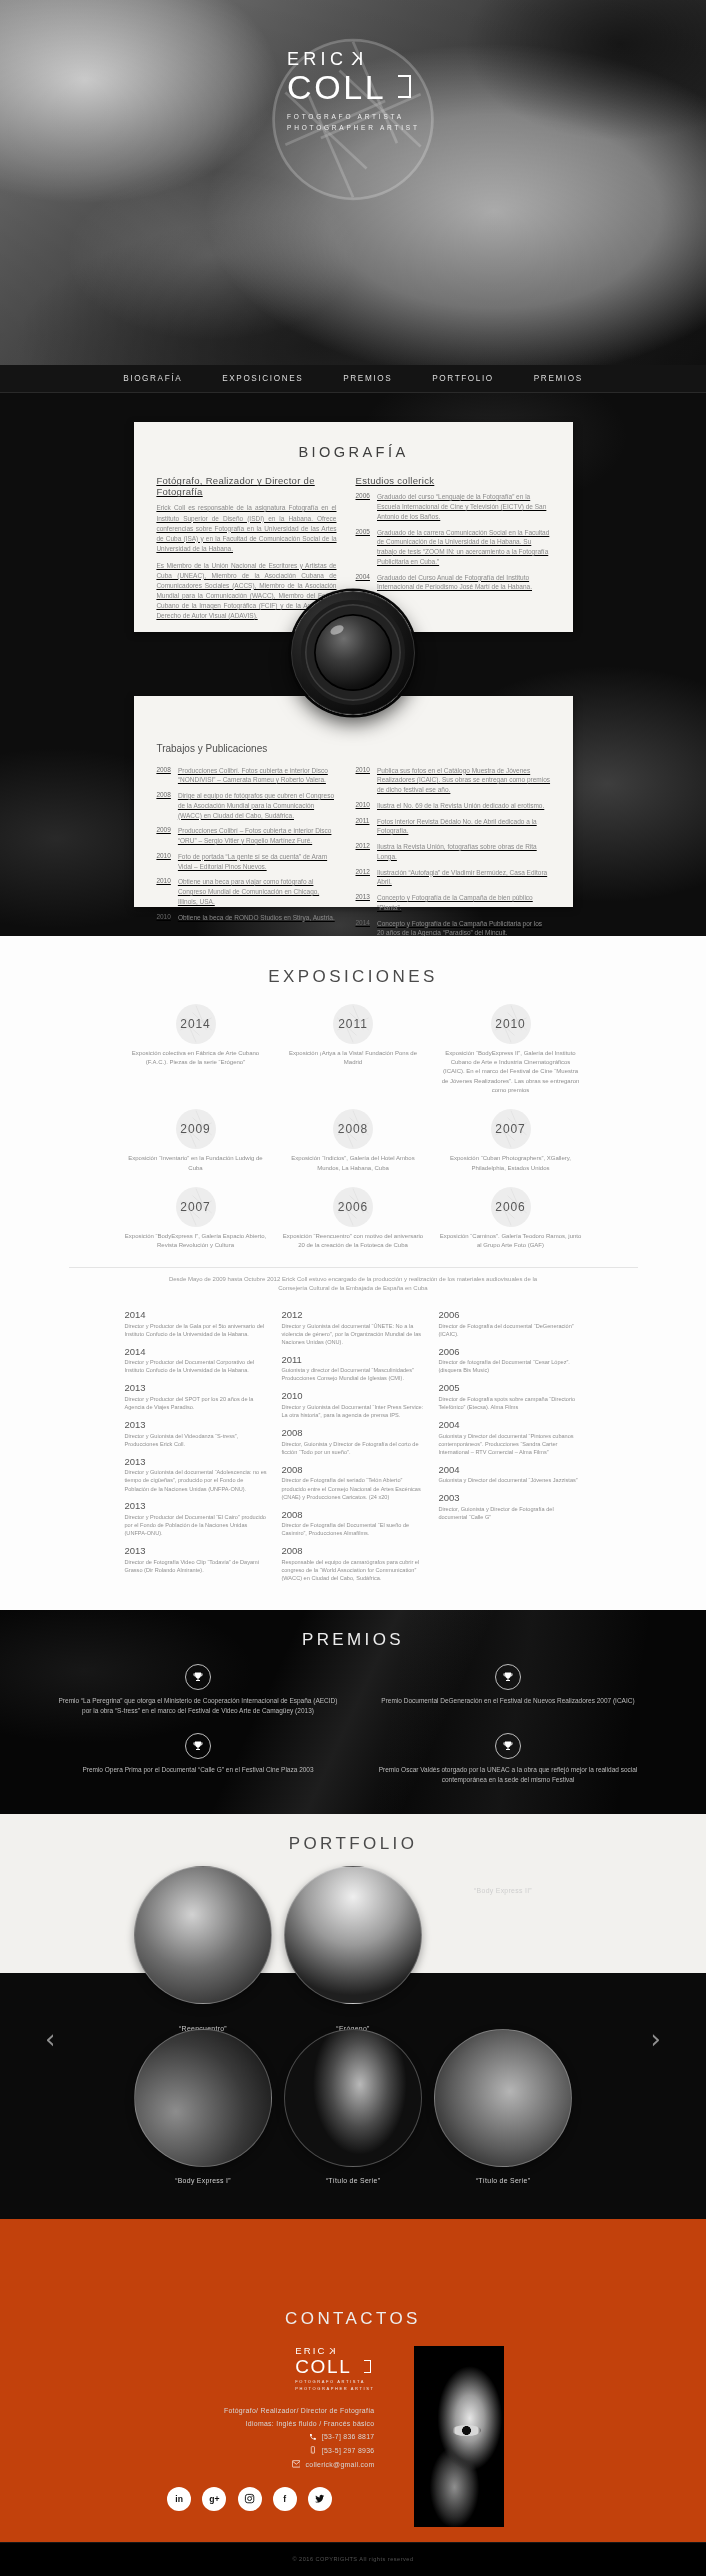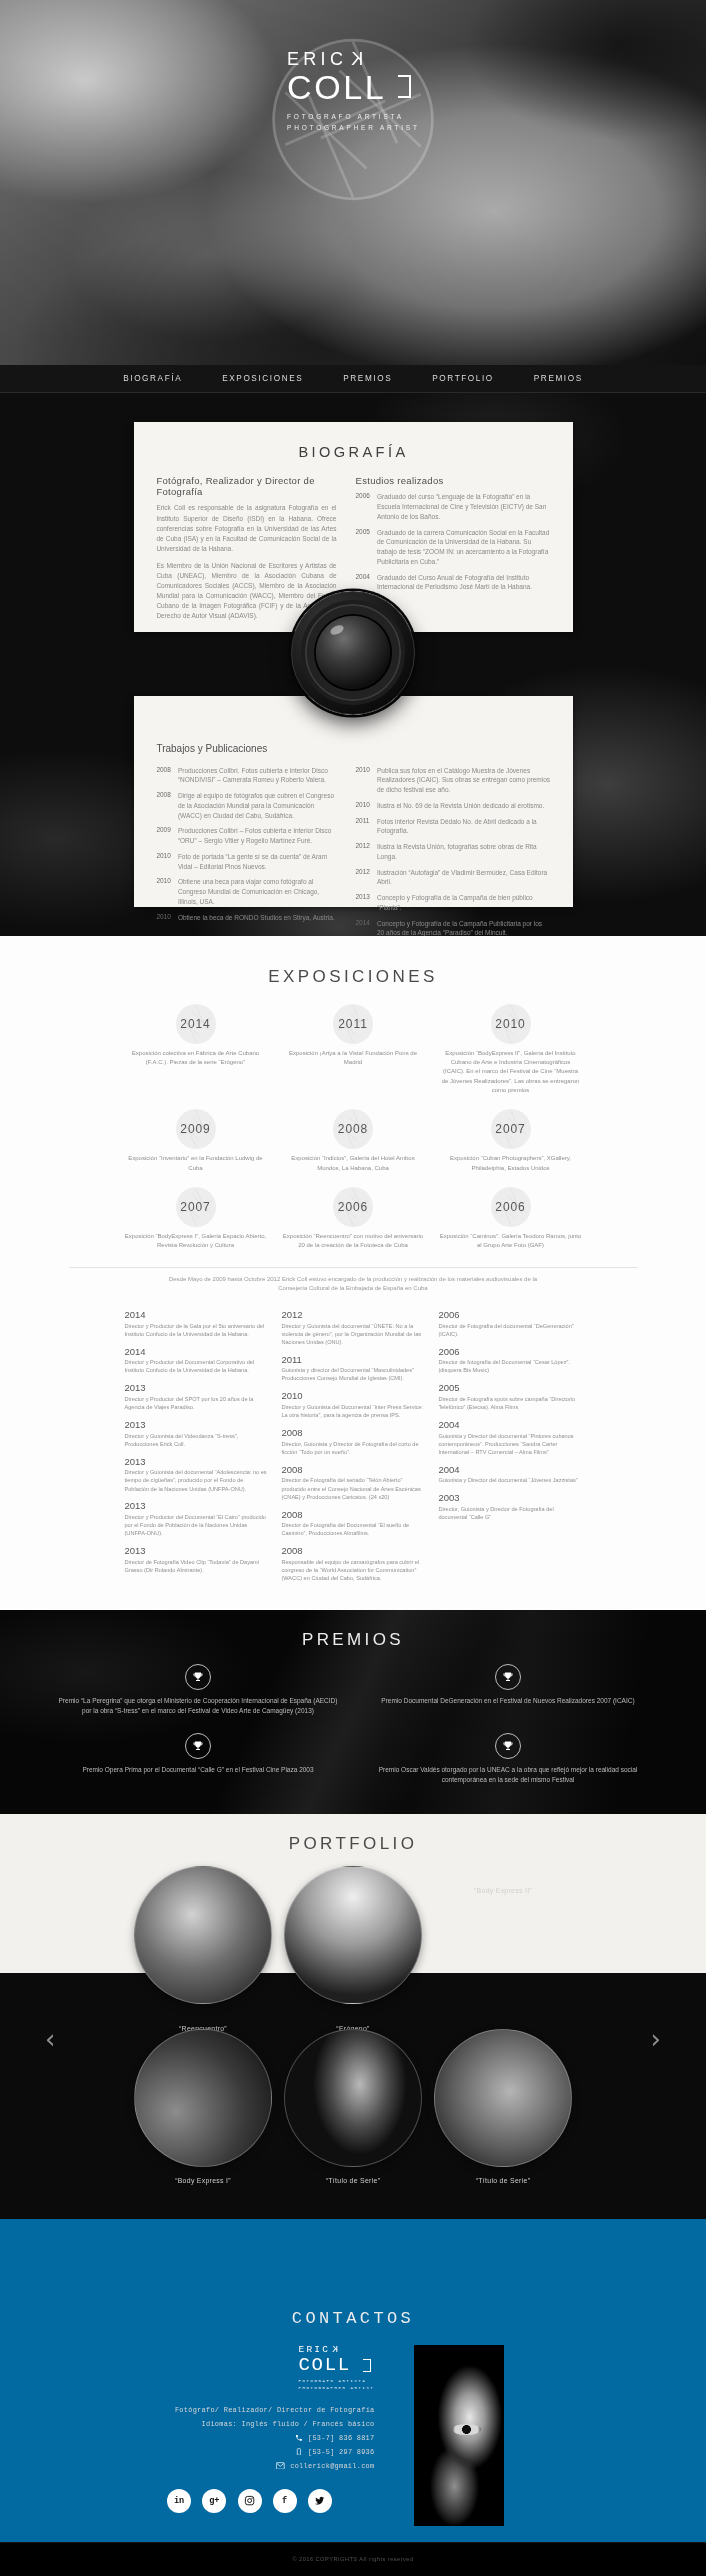--- a/index.html
+++ b/index.html
@@ -41,21 +41,21 @@
     background:
       radial-gradient(ellipse 258px 164px at 86% 72%, rgba(175,175,175,.30), transparent 72%),
       radial-gradient(ellipse 241px 129px at 8% 82%, rgba(140,140,140,.22), transparent 70%),
       radial-gradient(ellipse 207px 112px at 48% 98%, rgba(190,190,190,.25), transparent 70%),
       radial-gradient(ellipse 190px 103px at 70% 8%, rgba(120,120,120,.18), transparent 70%);
   }
   .card { position:absolute; left:134px; width:439px; background:#f5f4f1; box-shadow:0 1.7px 6.9px rgba(0,0,0,.5); }
   .card1 { top:29px; height:210px; padding:22.4px 22.4px 0; }
   .card2 { top:303px; height:211px; padding:0 22.4px; }
   .card-title { font-weight:normal; font-size:14.6px; letter-spacing:3.4px; color:#3f3f3f; text-align:center; margin-bottom:15.5px; }
-  .card-cols { display:flex; gap:19px; }
+  .card-cols { display:flex; gap:19px;text-decoration:underline; }
   .col-l { flex:1 1 48%; }
   .col-r { flex:1 1 52%; }
   .col-head { font-weight:normal; font-size:9.5px; color:#4e4e4e; margin-bottom:6px; letter-spacing:0.3px; }
   .bio-p { font-size:6.5px; color:#8a8a8a; line-height:1.55; text-align:justify; margin-bottom:6.9px; }
   .yr-item { display:flex; margin-bottom:6px; }
   .yr-item .yr { flex:0 0 21.5px; font-size:6.5px; color:#6a6a6a; }
   .yr-item .tx { flex:1; font-size:6.5px; color:#8a8a8a; line-height:1.5; }
   .card2 .card-sub { font-weight:normal; font-size:10px; color:#4e4e4e; text-align:left; margin:47px 0 12px; }
 
   
@@ -113,21 +113,21 @@
   .pf2 { background:radial-gradient(circle at 50% 22%, #efefef, #9a9a9a 38%, #1f1f1f 78%); }
   .pf3 { background:radial-gradient(circle at 68% 42%, #4d4d4d, #181818 58%, #050505 95%); border:1.7px solid #c9c9c9; }
   .pf4 { background:radial-gradient(circle at 30% 60%, #8d8d8d, #3a3a3a 55%, #141414 90%); }
   .pf5 { background:radial-gradient(ellipse 52px 78px at 55% 40%, #b9b9b9, #4a4a4a 55%, #0f0f0f 90%); }
   .pf6 { background:radial-gradient(circle at 55% 45%, #b5b5b5, #5c5c5c 55%, #1a1a1a 92%); }
   .ver-serie { position:absolute; right:15.5px; top:53px; font-size:8.6px; letter-spacing:0.9px; color:#e0e0e0; }
   .pf-arrow { position:absolute; top:212px; font-size:26px; color:rgba(255,255,255,.55); line-height:1; cursor:pointer; background:none; border:none; font-family:"DejaVu Sans", sans-serif; }
   .pf-prev { left:45px; } .pf-next { right:45px; }
 
   
-  .contact { height:323px; background:#0369a1; padding-top:90px;font-family:Liberation Mono, monospace; }
+  .contact { height:323px; background:#c2410c; padding-top:90px; }
   .contact-wrap { position:relative; width:457px; margin:17px auto 0; height:198px; }
   .c-left { position:absolute; right:207px; top:0; width:250px; text-align:right; }
   .c-logo { display:inline-block; text-align:left; color:#fff; margin-bottom:13.8px; }
   .c-logo .brand-top { font-size:9.5px; letter-spacing:2.2px; }
   .c-logo .brand-main { font-size:19px; letter-spacing:1.7px; }
   .c-logo .bracket { width:7.8px; height:13px; border-width:1.7px; }
   .c-logo .brand-tag { margin-top:3.4px; font-size:4px; letter-spacing:1.6px; }
   .c-line { font-size:6.9px; color:#d8d8d8; margin-bottom:6px; display:flex; justify-content:flex-end; align-items:center; gap:5.2px; letter-spacing:0.3px; }
   .c-line svg { flex:0 0 auto; }
   .c-social { display:flex; justify-content:center; gap:11.2px; margin-top:19px; }
@@ -189,21 +189,21 @@
 
   <div class="card card1">
     <h2 class="card-title">BIOGRAFÍA</h2>
     <div class="card-cols">
       <div class="col-l">
         <h3 class="col-head">Fotógrafo, Realizador y Director de Fotografía</h3>
         <p class="bio-p">Erick Coll es responsable de la asignatura Fotografía en el Instituto Superior de Diseño (ISDI) en la Habana. Ofrece conferencias sobre Fotografía en la Universidad de las Artes de Cuba (ISA) y en la Facultad de Comunicación Social de la Universidad de la Habana.</p>
         <p class="bio-p">Es Miembro de la Unión Nacional de Escritores y Artistas de Cuba (UNEAC), Miembro de la Asociación Cubana de Comunicadores Sociales (ACCS), Miembro de la Asociación Mundial para la Comunicación (WACC), Miembro del Fondo Cubano de la Imagen Fotográfica (FCIF) y de la Agencia de Derecho de Autor Visual (ADAVIS).</p>
       </div>
       <div class="col-r">
-        <h3 class="col-head">Estudios realizados</h3>
+        <h3 class="col-head">Estudios collerick</h3>
         <div>
 
             <div class="yr-item">
               <span class="yr">2006</span>
               <span class="tx">Graduado del curso “Lenguaje de la Fotografía” en la Escuela Internacional de Cine y Televisión (EICTV) de San Antonio de los Baños.</span>
             </div>
 
             <div class="yr-item">
               <span class="yr">2005</span>
               <span class="tx">Graduado de la carrera Comunicación Social en la Facultad de Comunicación de la Universidad de la Habana. Su trabajo de tesis “ZOOM IN: un acercamiento a la Fotografía Publicitaria en Cuba.”</span>

